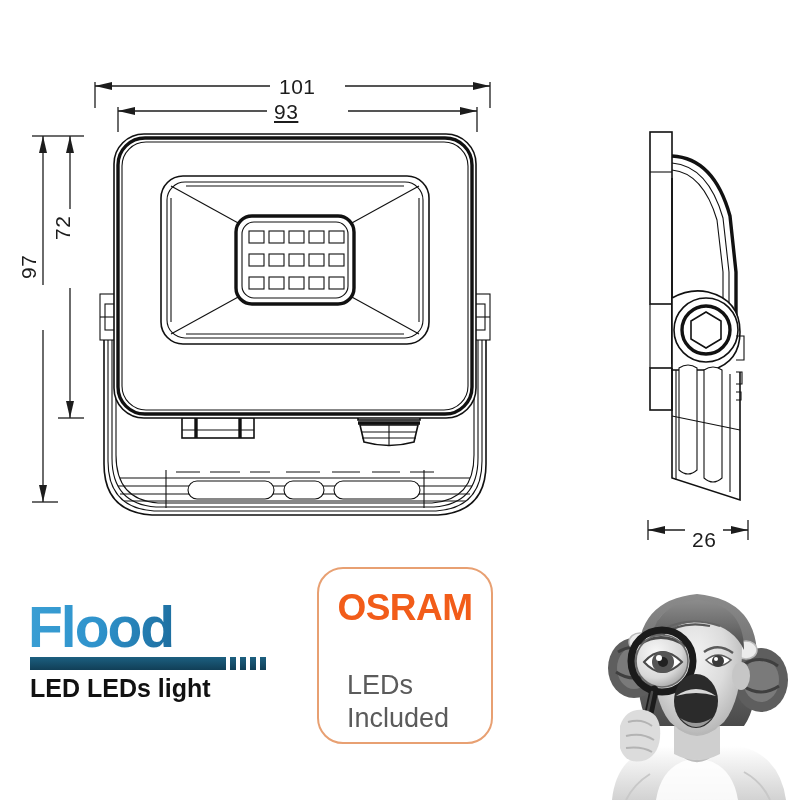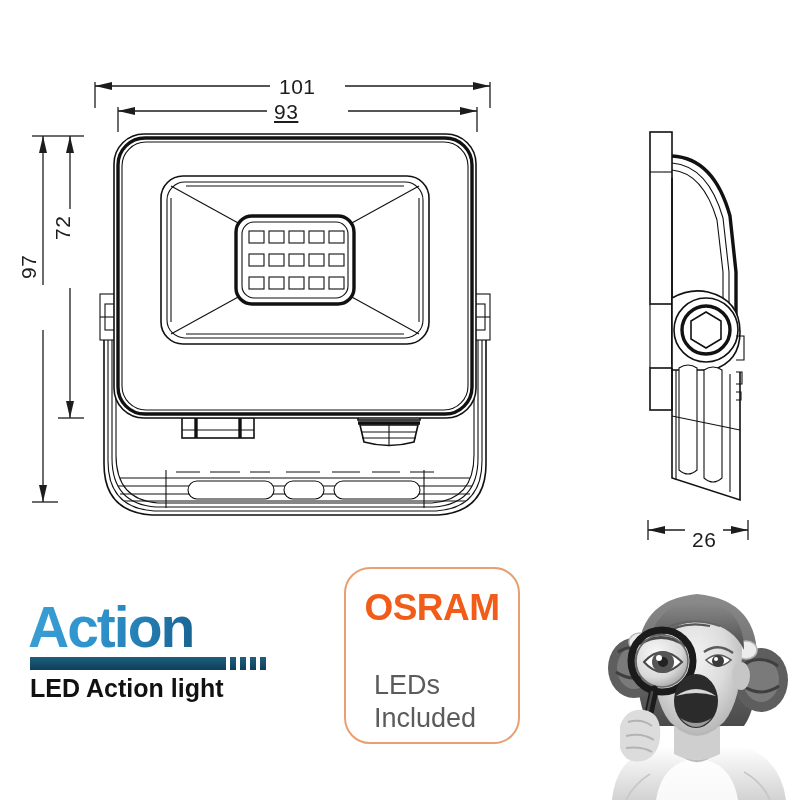--- a/index.html
+++ b/index.html
@@ -115,21 +115,20 @@
   #osram-card {
     position: absolute;
     left: 317px;
     top: 567px;
     width: 176px;
     height: 177px;
     border: 2px solid #e8a072;
     border-radius: 26px;
     background: #ffffff;
     box-sizing: border-box;
-    margin-left: 27px;
   }
   .osram-word {
     position: absolute;
     left: 0;
     right: 0;
     top: 20px;
     text-align: center;
     font-family: "Liberation Sans", sans-serif;
     font-weight: bold;
     font-size: 37px;
@@ -367,29 +366,29 @@
     </g>
   </svg>
 
   <div class="dim-text dim-101">101</div>
   <div class="dim-text dim-93">93</div>
   <div class="dim-text dim-97">97</div>
   <div class="dim-text dim-72">72</div>
   <div class="dim-text dim-26">26</div>
 
   <div id="action-logo">
-    <div class="action-word">Action</div>
+    <div class="action-word">Flood</div>
     <div class="action-bar"></div>
     <div class="action-dashes">
       <i></i>
         <i></i>
         <i></i>
         <i></i>
     </div>
-    <div class="action-sub">LED Action light</div>
+    <div class="action-sub">LED LEDs light</div>
   </div>
 
   <div id="osram-card">
     <div class="osram-word">OSRAM</div>
     <div class="osram-line1">LEDs</div>
     <div class="osram-line2">Included</div>
   </div>
 
   <div id="girl-photo">
     <svg width="206" height="224" viewBox="0 0 206 224">

